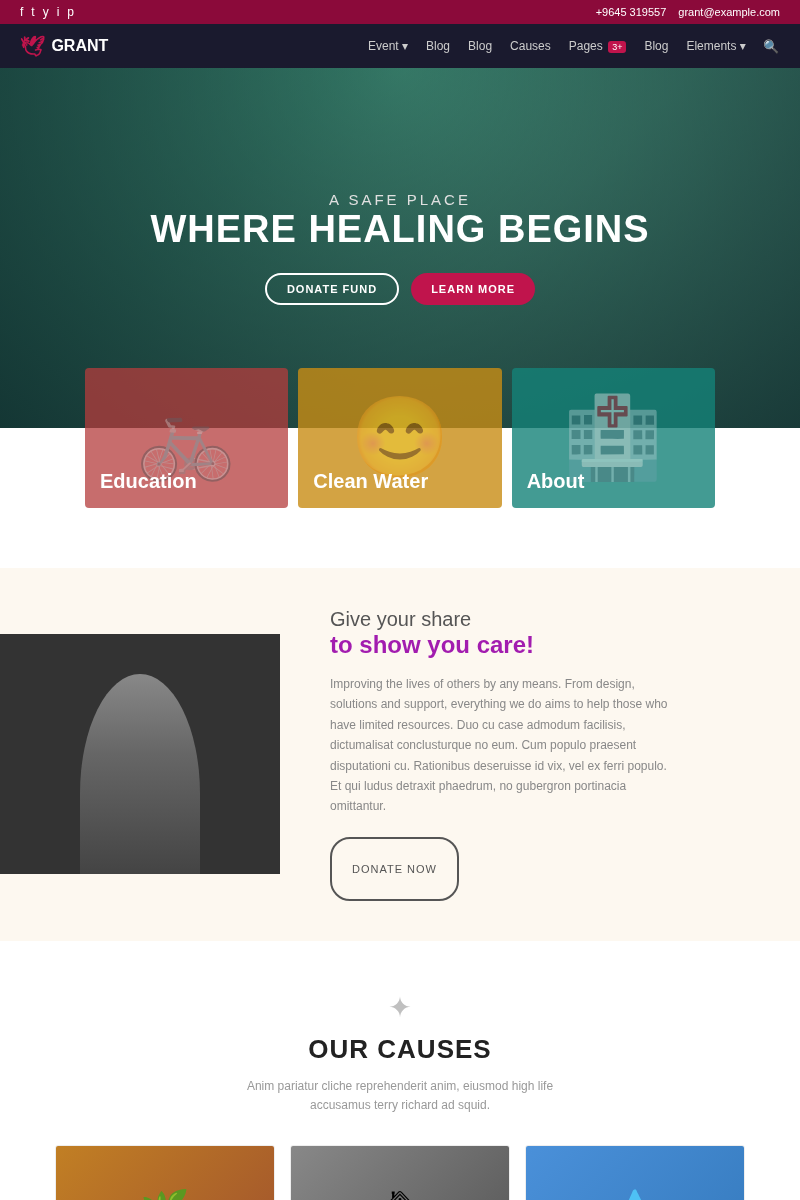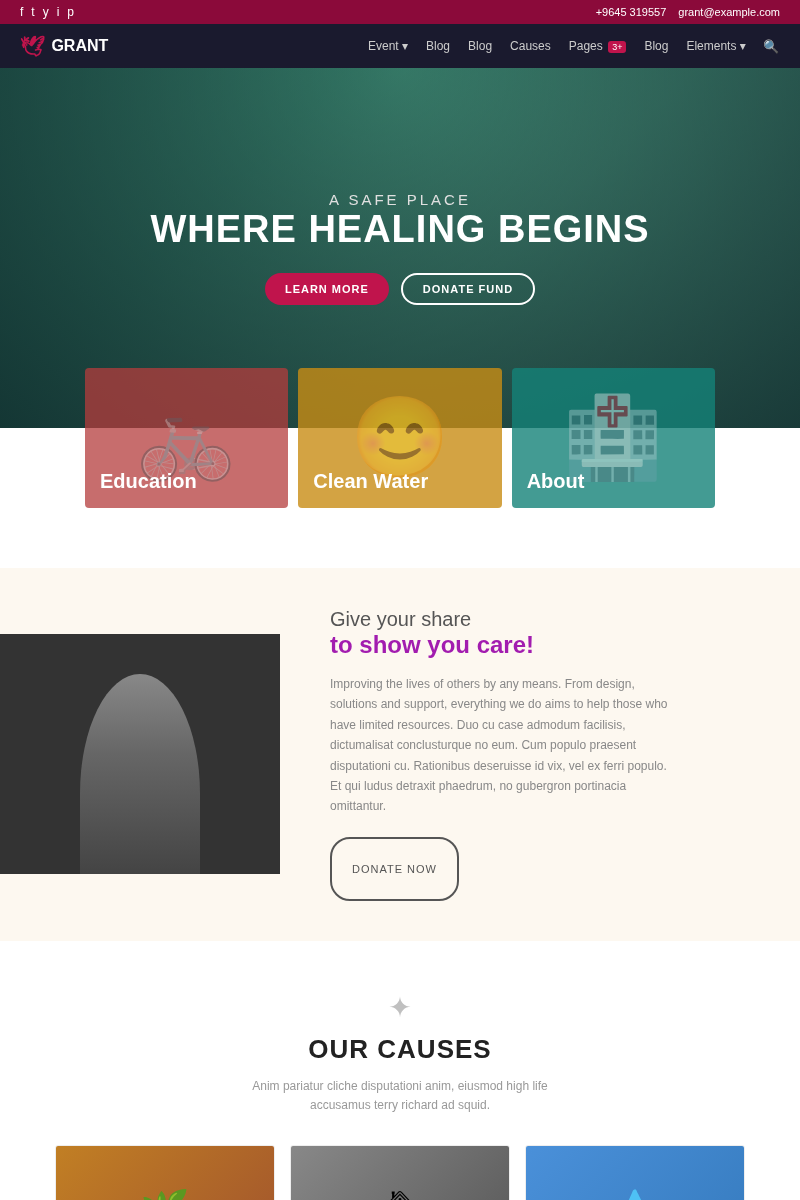--- a/index.html
+++ b/index.html
@@ -262,22 +262,22 @@
     <span class="nav-search">🔍</span>
   </div>
 </nav>
 
 <section class="hero">
   <div class="hero-bg-overlay"></div>
   <div class="hero-content">
     <p class="hero-subtitle">A SAFE PLACE</p>
     <h1 class="hero-title">WHERE HEALING BEGINS</h1>
     <div class="hero-buttons">
+      <button class="btn-hero btn-donate-hero">DONATE FUND</button>
       <button class="btn-hero btn-learn">LEARN MORE</button>
-      <button class="btn-hero btn-donate-hero">DONATE FUND</button>
     </div>
   </div>
 </section>
 
 <div class="cause-cards">
   <div class="cause-card card-education">
     <div class="cause-card-bg">
       <div class="cause-card-icon-bg">🚲</div>
     </div>
     <span class="cause-card-label">Education</span>
@@ -308,21 +308,21 @@
       <strong>to show you care!</strong>
     </div>
     <p class="share-text">Improving the lives of others by any means. From design, solutions and support, everything we do aims to help those who have limited resources. Duo cu case admodum facilisis, dictumalisat conclusturque no eum. Cum populo praesent disputationi cu. Rationibus deseruisse id vix, vel ex ferri populo. Et qui ludus detraxit phaedrum, no gubergron portinacia omittantur.</p>
     <button class="btn-donate-now">DONATE NOW</button>
   </div>
 </section>
 
 <section class="causes-section">
   <div class="section-icon">✦</div>
   <h2 class="section-title">OUR CAUSES</h2>
-  <p class="section-desc">Anim pariatur cliche disputationi anim, eiusmod high life accusamus terry richard ad squid.</p>
+  <p class="section-desc">Anim pariatur cliche reprehenderit anim, eiusmod high life accusamus terry richard ad squid.</p>
 
   <div class="causes-grid">
     <div class="cause-item">
       <div class="cause-img-placeholder cause-img-1">🌿</div>
 
     </div>
     <div class="cause-item">
       <div class="cause-img-placeholder cause-img-2">🏘</div>
 
     </div>

